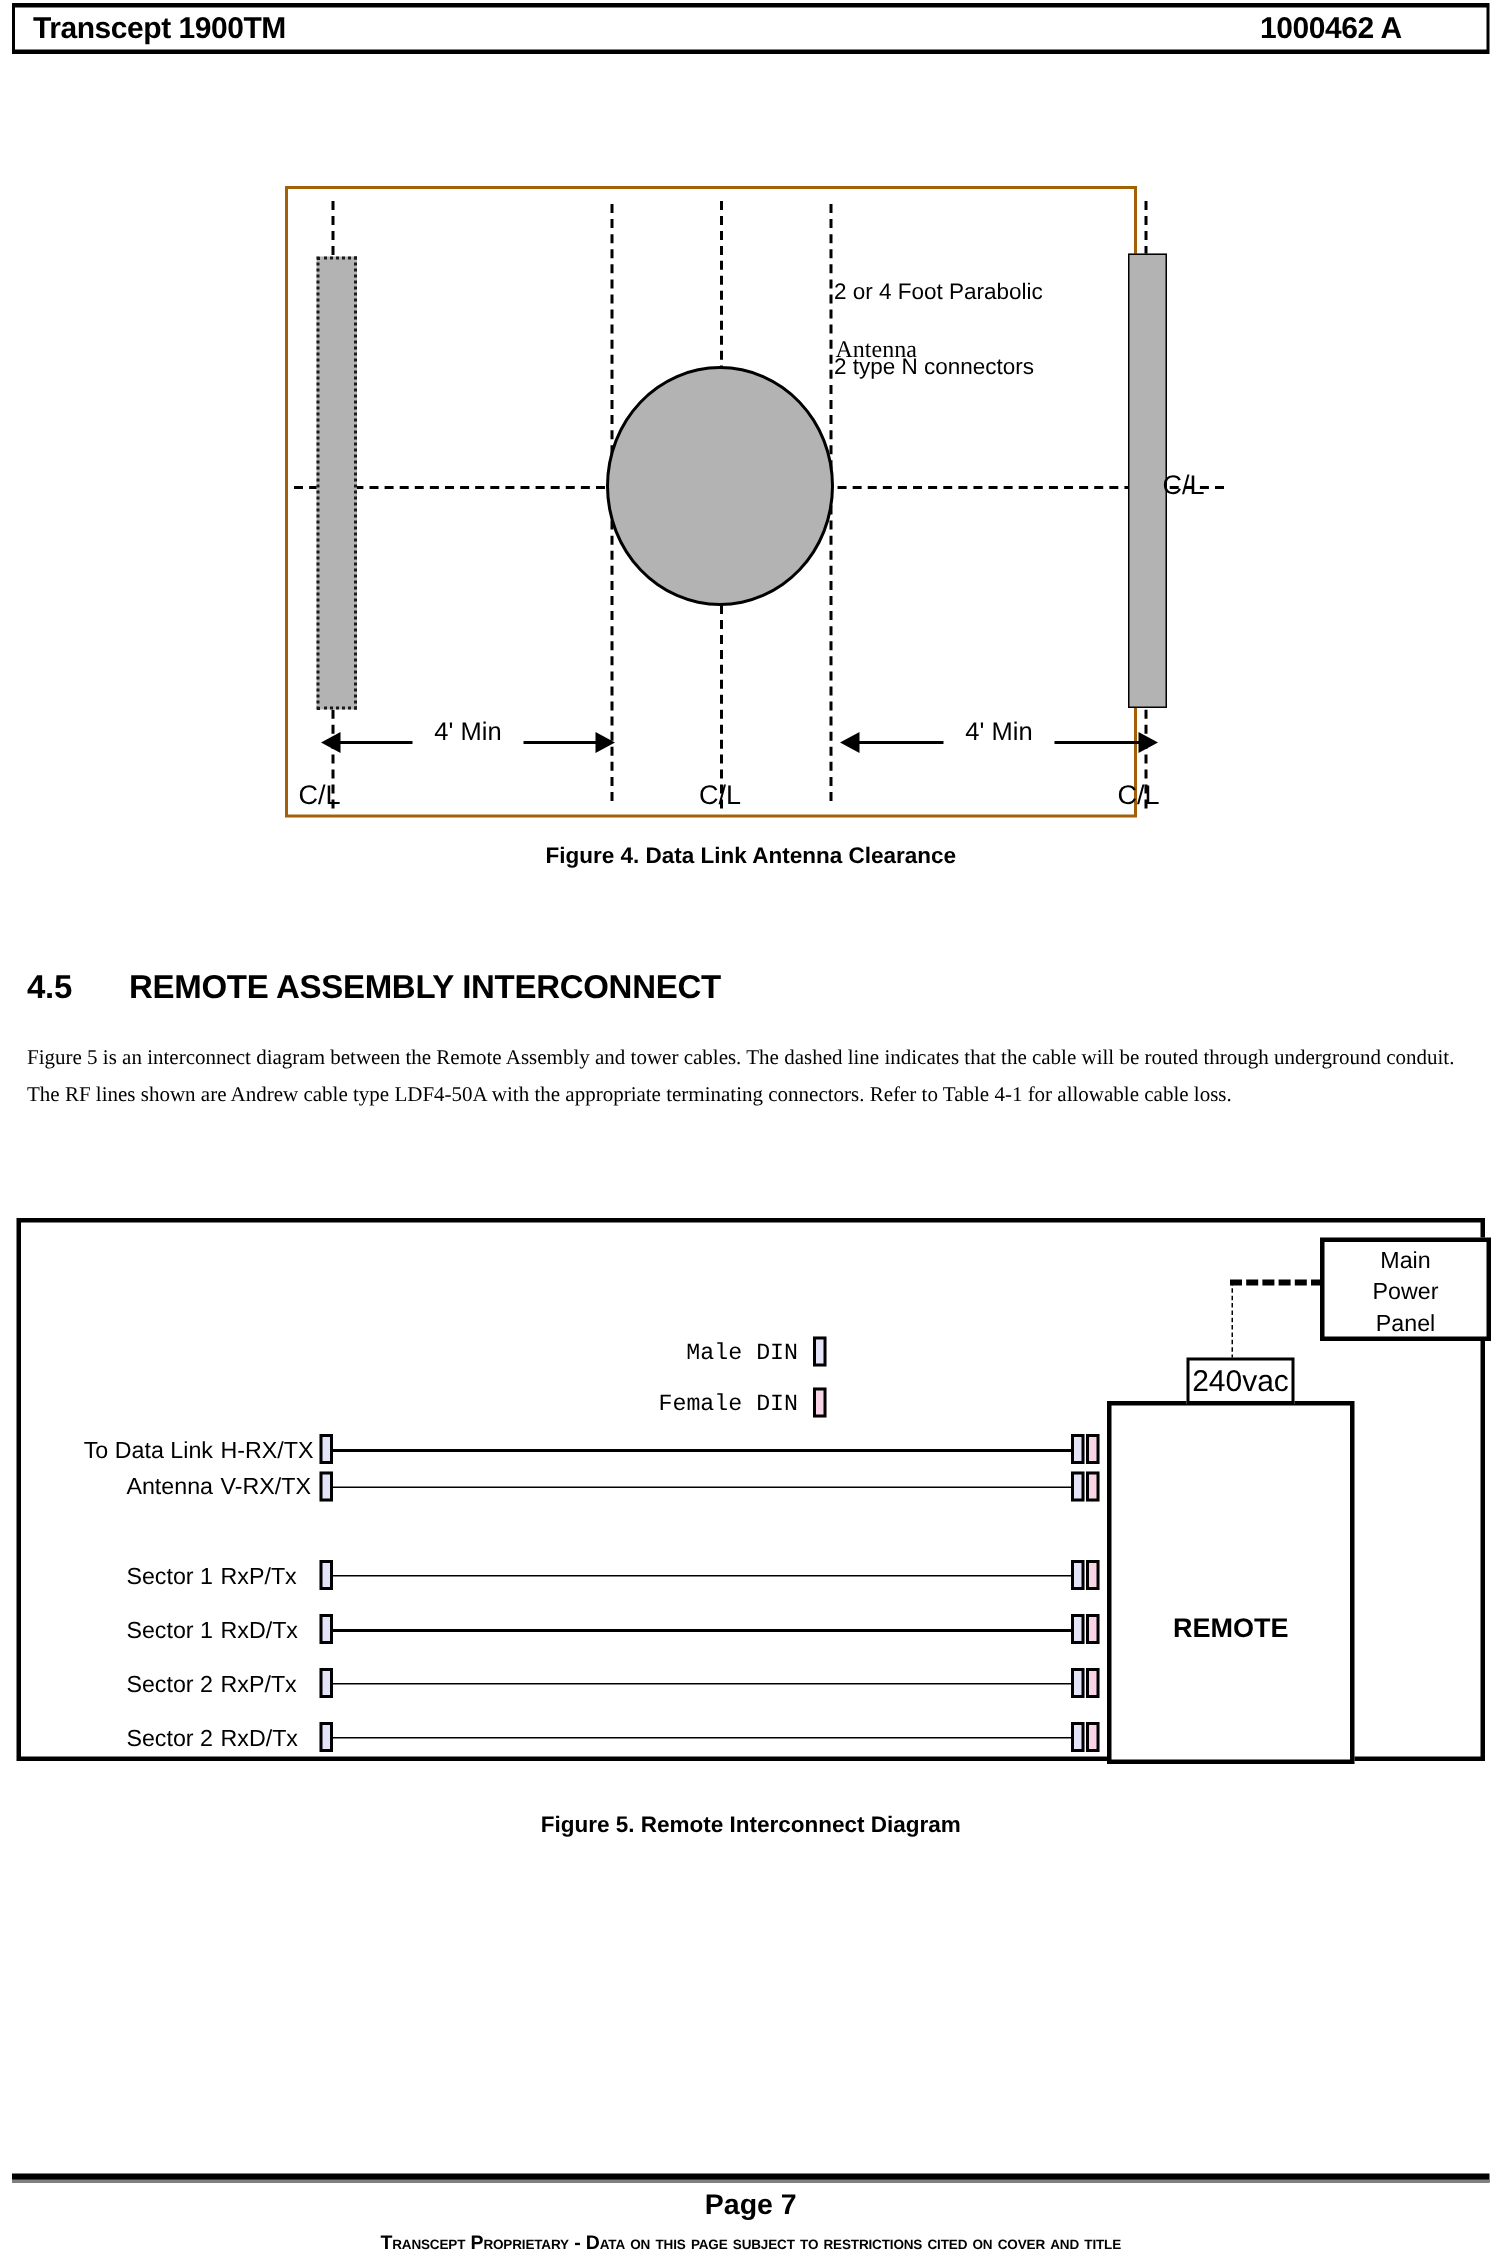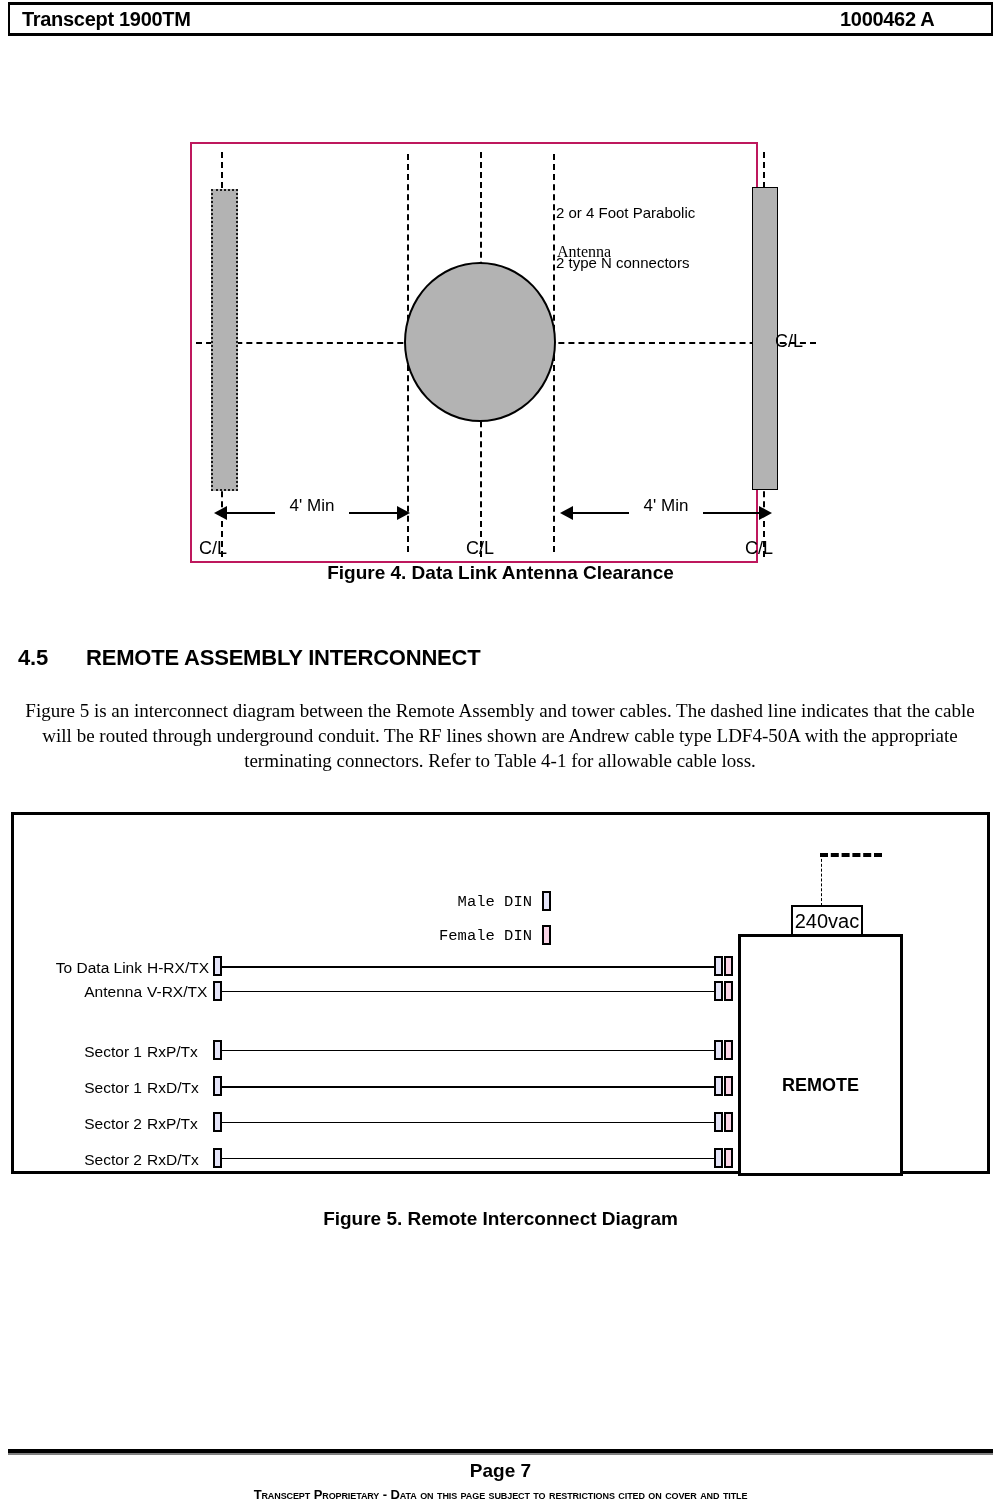--- a/index.html
+++ b/index.html
@@ -39,24 +39,24 @@
     white-space: nowrap;
   }
   #hdr-left  { left: 12px; }
   #hdr-mid   { left: 226px; }
   #hdr-right { left: 830px; }
 
   
   #figure4-box {
     position: absolute;
     left: 190px;
-    top: 142px;
+    top: 124px;
     width: 568px;
     height: 421px;
-    border: 2px solid #be185d;
+    border: 2px solid #a16207;
     box-sizing: border-box;
   }
   #figure4-inner {
     position: absolute;
     left: 0; top: 0;
     width: 100%; height: 100%;
   }
 
   
   .vline {
@@ -178,21 +178,21 @@
   #dim-right { left: 368px; top: 362px; width: 212px; }
 
   
   .fig-caption {
     position: absolute;
     width: 1001px;
     left: 0;
     text-align: center;
     font-family: "Liberation Sans", sans-serif;
     font-weight: bold;
-    font-size: 19px;
+    font-size: 15px;
   }
   #caption-fig4 { top: 562px; }
   #caption-fig5 { top: 1208px; }
 
   
   #sec-heading {
     position: absolute;
     left: 18px;
     top: 645px;
     font-family: "Liberation Sans", sans-serif;
@@ -202,23 +202,23 @@
     letter-spacing: -0.2px;
   }
   #sec-heading .num { display: inline-block; width: 68px; }
 
   #sec-body {
     position: absolute;
     left: 18px;
     top: 679px;
     width: 964px;
     font-family: "Liberation Serif", serif;
-    font-size: 19px;
+    font-size: 14px;
     line-height: 25px;
-    text-align: center;
+    text-align: left;
   }
 
   
   #figure5-box {
     position: absolute;
     left: 11px;
     top: 812px;
     width: 979px;
     height: 362px;
     border: 3px solid #000;
@@ -489,20 +489,25 @@
     <div class="din male" style="left:700px; top:333px;"></div>
     <div class="din female" style="left:710px; top:333px;"></div>
 
     <div id="remote-box"></div>
     <div id="remote-label">REMOTE</div>
 
     <div id="power-vert"></div>
     <div id="power-horz"></div>
     <div id="vac-box">240vac</div>
 
+    <div id="power-box">
+      <div>Main</div>
+      <div>Power</div>
+      <div>Panel</div>
+    </div>
 
   </div>
 </div>
 
 <div class="fig-caption" id="caption-fig5">Figure 5. Remote Interconnect Diagram</div>
 
 <div id="footer-rule"></div>
 <div id="footer-page">Page 7</div>
 <div id="footer-notice">Transcept Proprietary - Data on this page subject to restrictions cited on cover and title</div>
 

